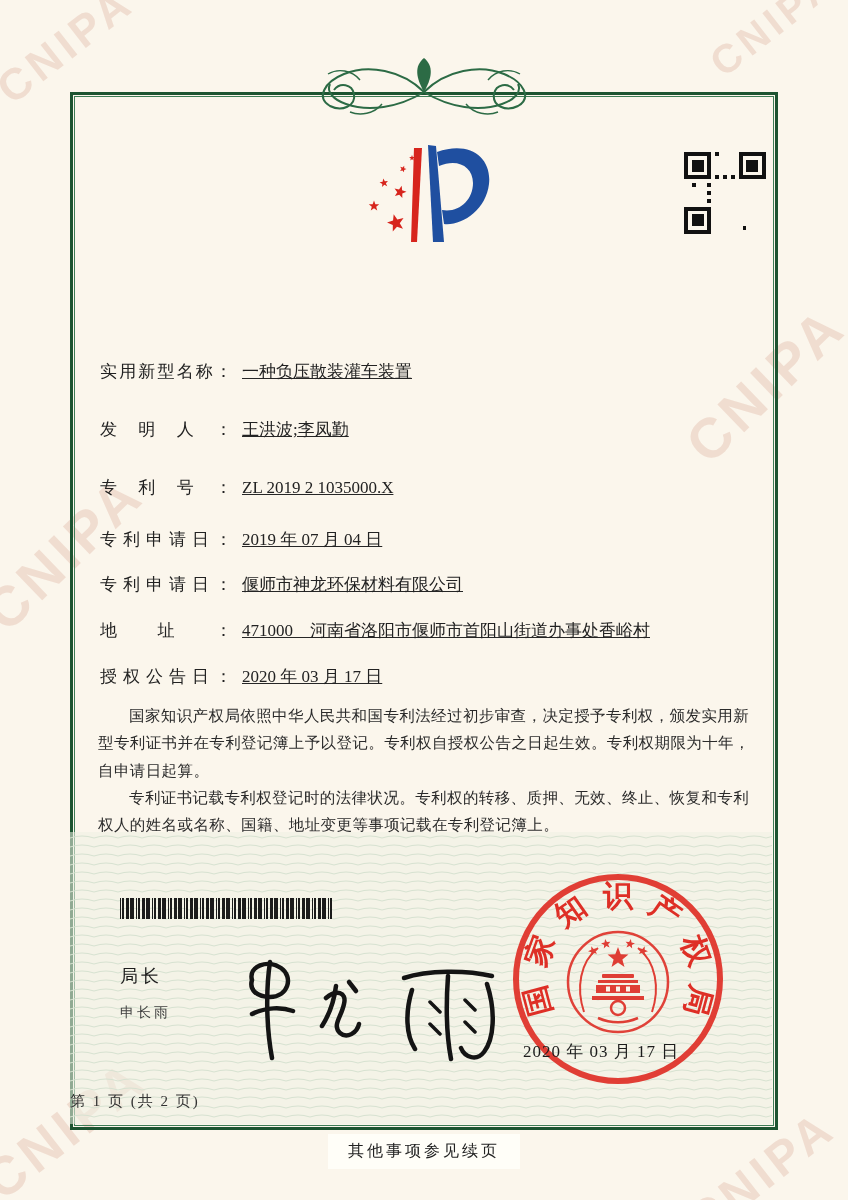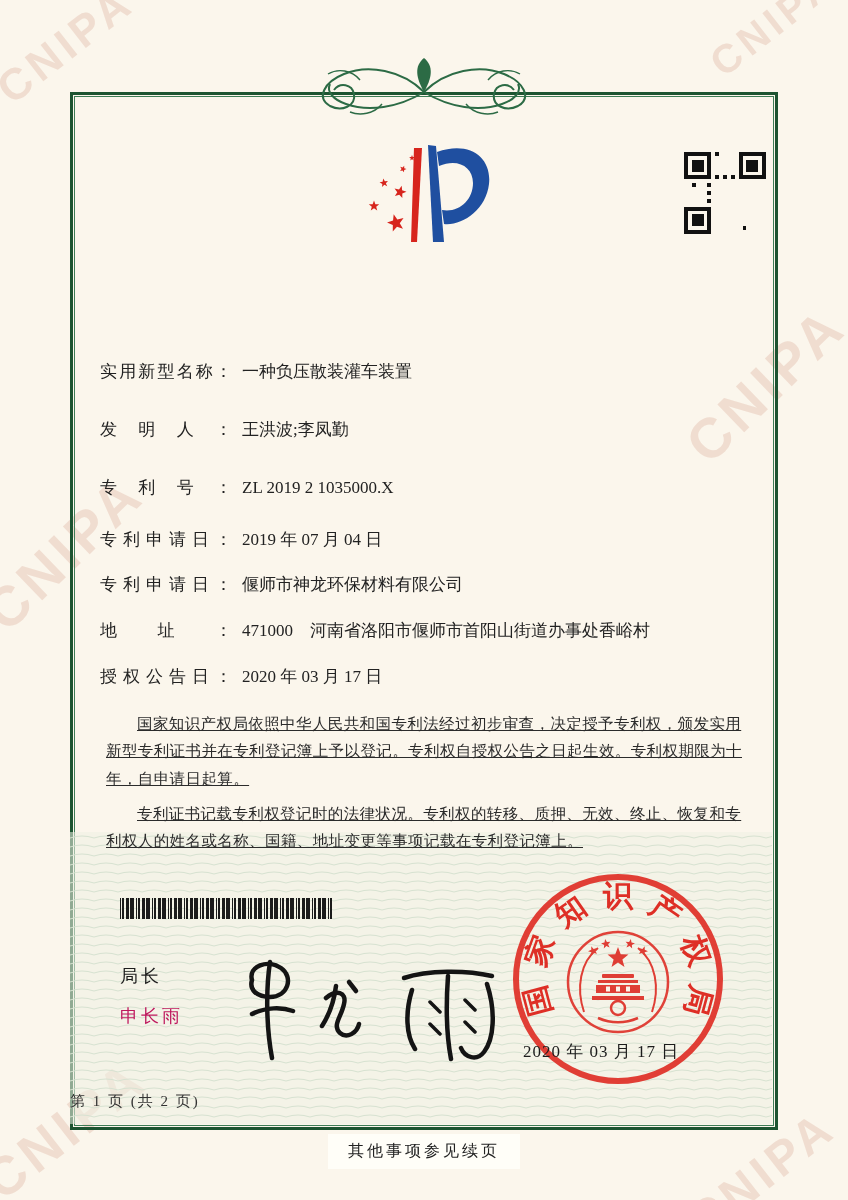--- a/index.html
+++ b/index.html
@@ -20,35 +20,35 @@
   .frame-inner{position:absolute;inset:1px;border:1px solid #3d7c55;pointer-events:none;}
   .ornament{position:absolute;left:264px;top:52px;z-index:2;}
   
   .content{position:absolute;left:70px;top:92px;width:702px;height:1032px;z-index:2;}
   .cert-no{position:absolute;left:28px;top:52px;font-size:17px;letter-spacing:3px;color:#333;}
   .logo{position:absolute;left:270px;top:44px;}
   .qr{position:absolute;left:614px;top:60px;}
   .title{position:absolute;left:0;top:156px;width:100%;text-align:center;
          font-size:41px;font-weight:bold;letter-spacing:9px;color:#111;}
   .fields{position:absolute;left:30px;top:268px;right:26px;}
-  .frow{position:absolute;left:0;right:0;font-size:17px;white-space:nowrap;}
+  .frow{position:absolute;left:0;right:0;font-size:17px;white-space:nowrap;text-decoration:underline;}
   .f-label{display:inline-block;width:132px;text-align:justify;text-align-last:justify;
            -moz-text-align-last:justify;color:#222;}
   .f-value{margin-left:10px;color:#222;}
   .r1{top:0;} .r2{top:58px;} .r3{top:116px;} .r4{top:168px;}
   .r5{top:213px;} .r6{top:259px;} .r7{top:305px;}
   .pair2{position:absolute;left:355px;top:0;}
   .paras{position:absolute;left:28px;top:610px;width:652px;font-size:15.5px;
          line-height:1.76;color:#2b2b2b;letter-spacing:0.4px;}
-  .paras p{margin:8px;text-indent:2em;text-decoration:underline;}
+  .paras p{margin:0;text-indent:2em;}
   .waves{position:absolute;left:0;bottom:0;z-index:0;}
   .barcode{position:absolute;left:50px;top:806px;width:218px;height:21px;display:flex;align-items:stretch;}
   .barcode i{display:block;background:#1b1b1b;height:100%;flex:none;}
   .officer-title{position:absolute;left:50px;top:872px;font-size:18px;letter-spacing:3px;color:#1c1c1c;}
-  .officer-name{position:absolute;left:50px;top:912px;font-size:18px;letter-spacing:3px;color:#be185d;}
+  .officer-name{position:absolute;left:50px;top:912px;font-size:14px;letter-spacing:3px;color:#404040;}
   .signature{position:absolute;left:138px;top:848px;}
   .seal{position:absolute;left:433px;top:772px;}
   .seal-date{position:absolute;left:411px;top:948px;width:240px;text-align:center;
              font-size:17px;color:#1c1c1c;letter-spacing:1px;}
   .page-indicator{position:absolute;left:0;top:1000px;width:100%;text-align:left;
                   font-size:15px;color:#333;letter-spacing:2px;}
   .cont-note{position:absolute;left:0;top:1134px;width:100%;text-align:center;z-index:2;}
   .cont-note span{display:inline-block;background:#fffef8;padding:7px 20px;
                   font-size:16px;letter-spacing:3px;color:#222;}
 </style>

